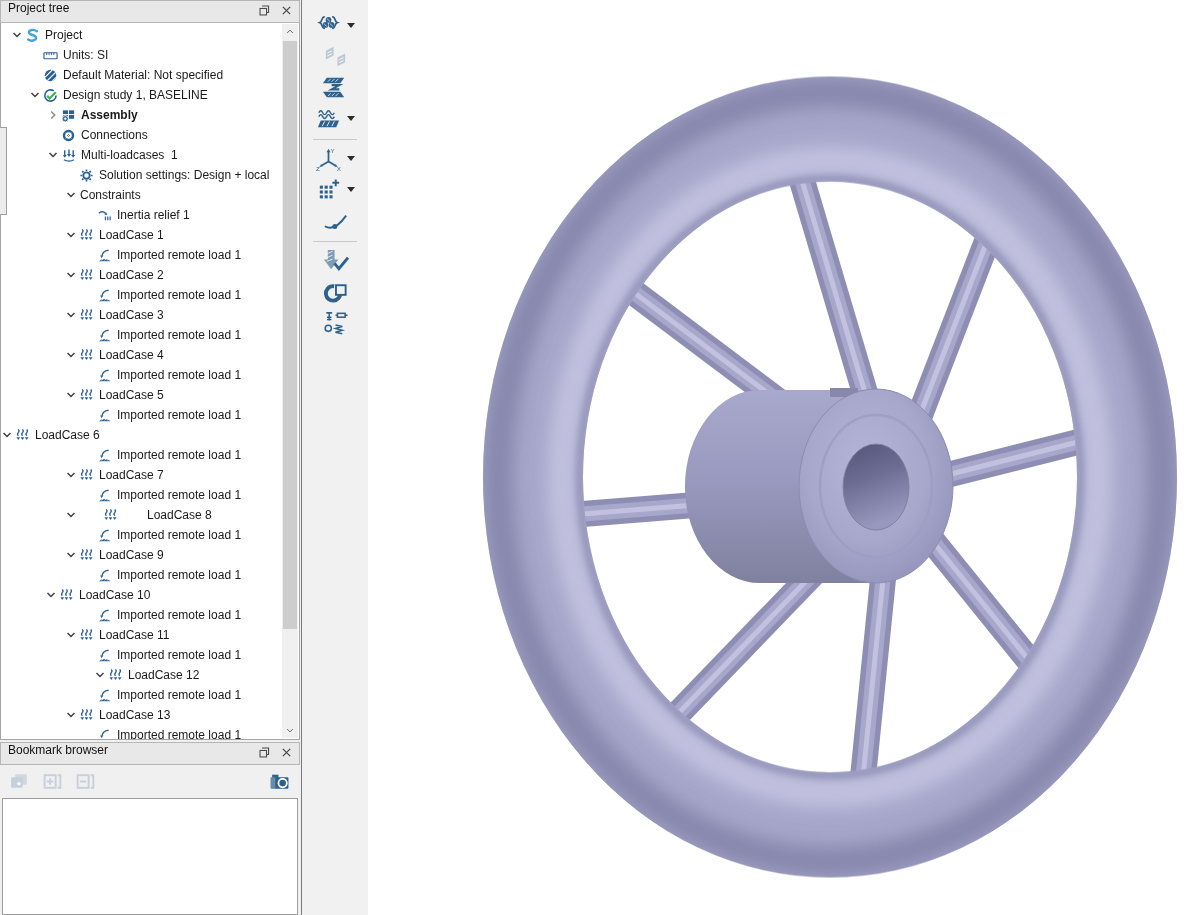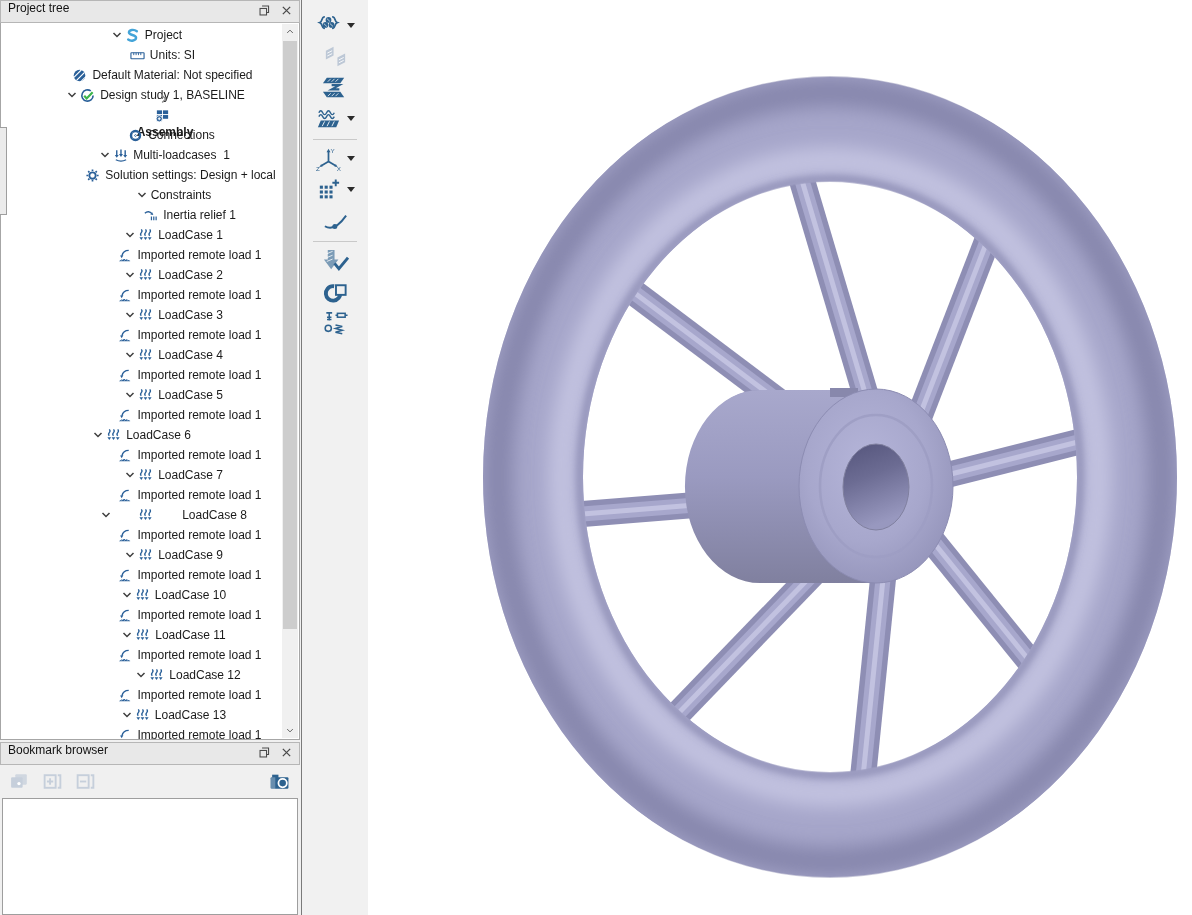--- a/index.html
+++ b/index.html
@@ -9,21 +9,21 @@
   .panel{position:absolute;left:0;}
   .panel-titlebar{position:absolute;left:0;right:0;top:0;height:23px;background:#e8e8e8;
       border:1px solid #b6b6b6;box-sizing:border-box;display:flex;}
   .panel-title{padding-left:7px;font-size:12px;color:#111;flex:1;}
   .tb-winbtn{width:18px;height:18px;display:flex;align-items:center;justify-content:center;margin-right:4px;cursor:default;}
   .tb-winbtn svg{width:13px;height:13px;}
   .project-panel{top:0;width:300px;height:740px;}
   .panel-body{position:absolute;top:23px;left:0;right:0;bottom:0;background:#fff;
       border:1px solid #a6a6a6;border-top:none;box-sizing:border-box;overflow:hidden;}
   .tree{position:absolute;top:2px;left:0;right:17px;bottom:0;overflow:hidden;}
-  .tree-row{height:20px;display:flex;align-items:center;white-space:nowrap;justify-content:center;}
+  .tree-row{height:20px;display:flex;align-items:center;white-space:nowrap;}
   .chev{width:14px;height:12px;flex:0 0 14px;display:inline-flex;align-items:center;}
   .chev svg{width:12px;height:12px;}
   .chev.blank svg{visibility:hidden;}
   .ticon{width:19px;height:16px;flex:0 0 19px;display:inline-flex;align-items:center;}
   .ticon svg{width:15px;height:15px;}
   .tlabel{padding-left:1px;white-space:pre;}
   .tlabel.bold{font-weight:bold;}
   
   .vscroll{position:absolute;top:1px;right:1px;bottom:1px;width:16px;background:#f0f0f0;}
   .vs-btn{position:absolute;left:0;width:16px;height:16px;display:flex;align-items:center;justify-content:center;}
@@ -317,21 +317,21 @@
               </svg>
             </span>
             <span class="ticon">
               <svg>
                 <use href="#i-design-study"></use>
               </svg>
             </span>
             <span class="tlabel">Design study 1, BASELINE</span>
           </div>
 
-          <div class="tree-row" style="padding-left: 46px; flex-direction: column;">
+          <div class="tree-row" style="padding-left: 46px;">
             <span class="chev">
               <svg>
                 <use href="#i-chevron-right"></use>
               </svg>
             </span>
             <span class="ticon">
               <svg>
                 <use href="#i-assembly"></use>
               </svg>
             </span>
@@ -649,21 +649,21 @@
               </svg>
             </span>
             <span class="ticon">
               <svg>
                 <use href="#i-remote-load"></use>
               </svg>
             </span>
             <span class="tlabel">Imported remote load 1</span>
           </div>
 
-          <div class="tree-row" style="padding-left: 64px;">
+          <div class="tree-row" style="padding-left: 44px;">
             <span class="chev">
               <svg>
                 <use href="#i-chevron-down"></use>
               </svg>
             </span>
             <span class="ticon">
               <svg>
                 <use href="#i-loadcase"></use>
               </svg>
             </span>

